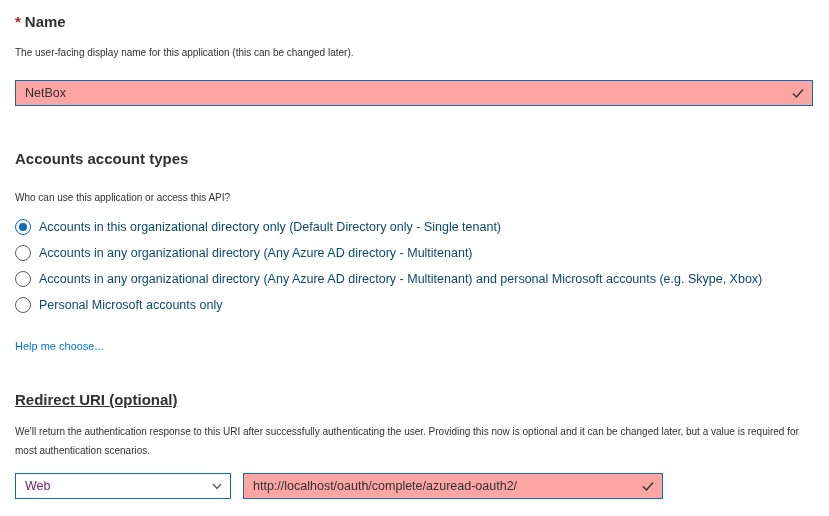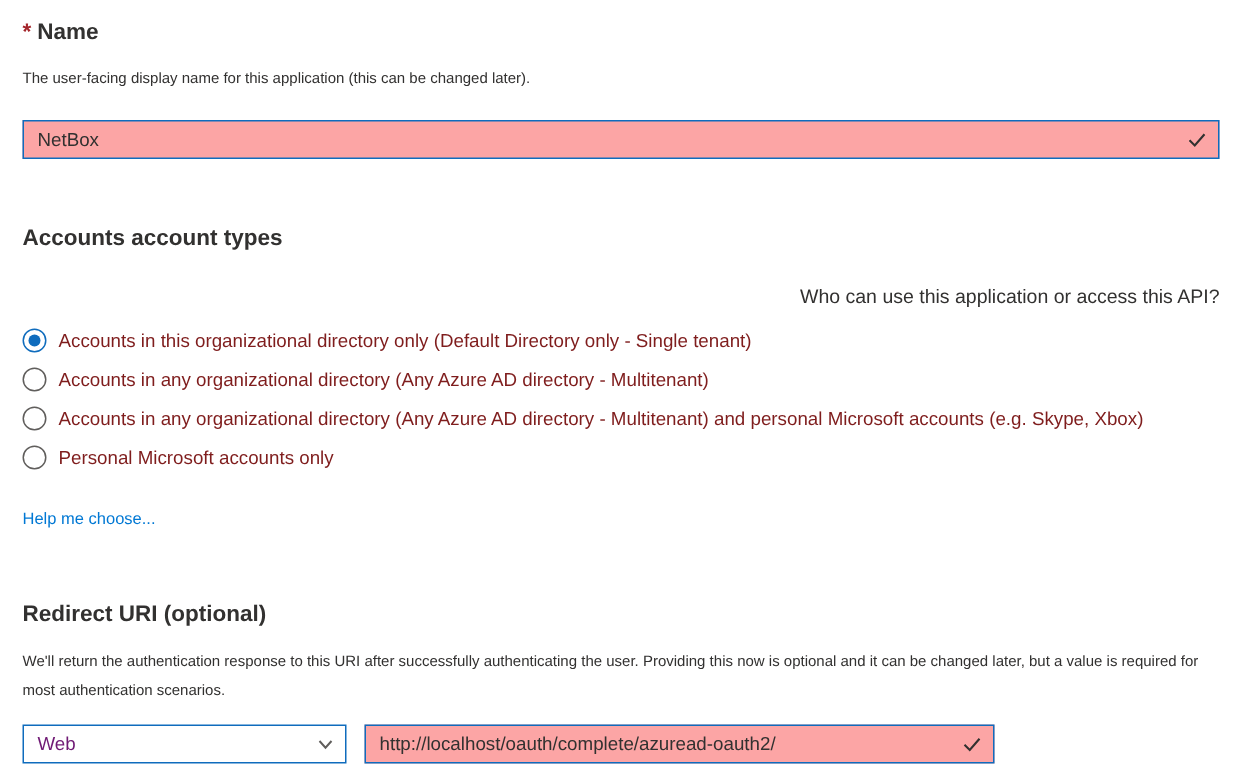--- a/index.html
+++ b/index.html
@@ -55,21 +55,21 @@
     width: 14px;
     height: 14px;
     display: block;
   }
   
   #name-desc { margin-top: 11px; }
   #name-field { margin-top: 18px; width: 798px; }
 
   
   #account-heading { margin-top: 43px; }
-  #account-question { margin-top: 19px; font-size: 13px; text-align: right; }
+  #account-question { margin-top: 19px; font-size: 10px; }
   .radio-group { margin-top: 7px; }
   .radio-row {
     display: flex;
     align-items: center;
     height: 26px;
     cursor: pointer;
   }
   .radio-circle {
     width: 16px;
     height: 16px;
@@ -83,32 +83,32 @@
   .radio-circle.checked { border-color: #0f6cbd; }
   .radio-circle.checked::after {
     content: "";
     position: absolute;
     left: 50%; top: 50%;
     width: 8px; height: 8px;
     border-radius: 50%;
     background: #0f6cbd;
     transform: translate(-50%, -50%);
   }
-  .radio-label { font-size: 12.5px; color: #7f1d1d; }
+  .radio-label { font-size: 12.5px; color: #0c4a6e; }
   .link {
     display: inline-block;
     margin-top: 22px;
     font-size: 11px;
     color: #0078d4;
     text-decoration: none;
     cursor: pointer;
   }
 
   
-  #redirect-heading { margin-top: 46px; }
+  #redirect-heading { margin-top: 36px; text-decoration: underline; }
   #redirect-desc { margin-top: 12px; max-width: 800px; }
   .uri-row {
     margin-top: 13px;
     display: flex;
     align-items: center;
   }
   .dropdown {
     position: relative;
     width: 216px;
     height: 26px;

